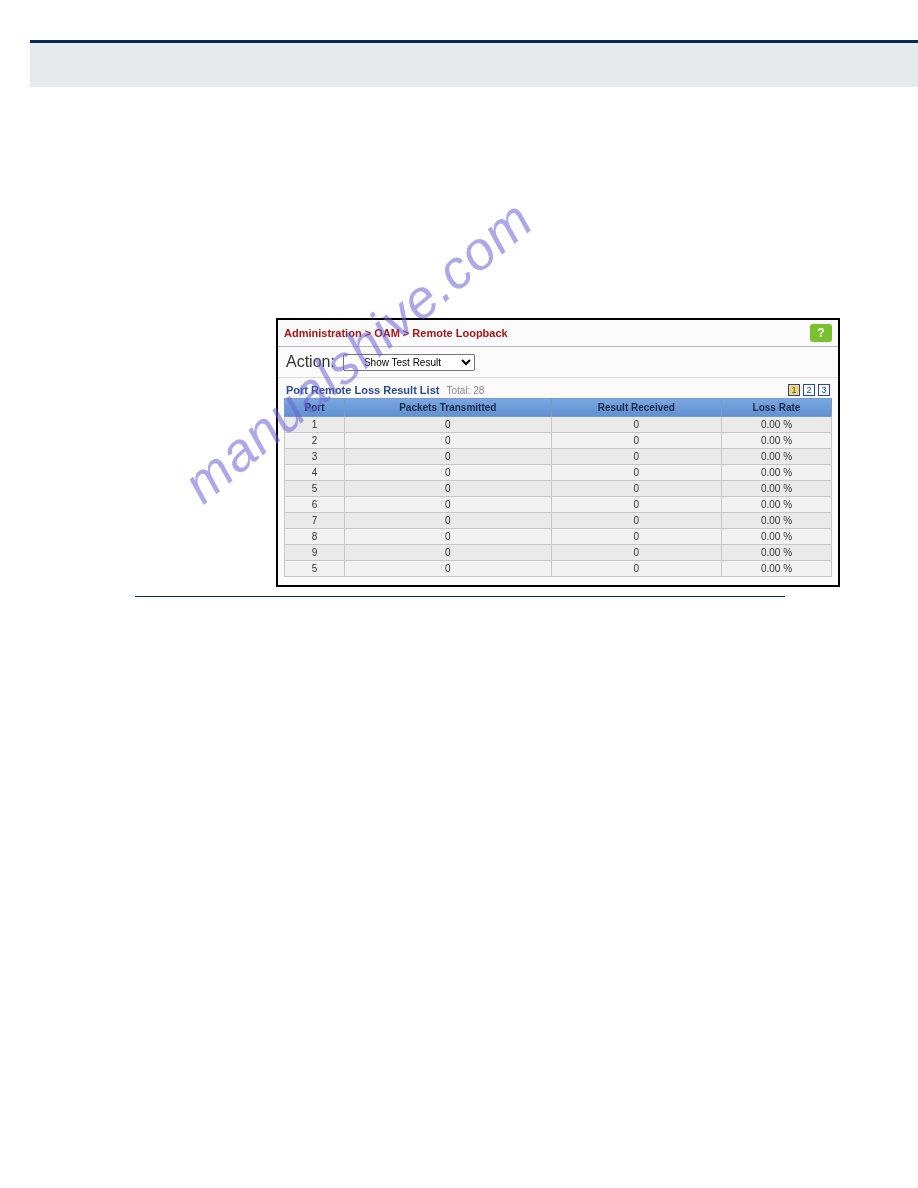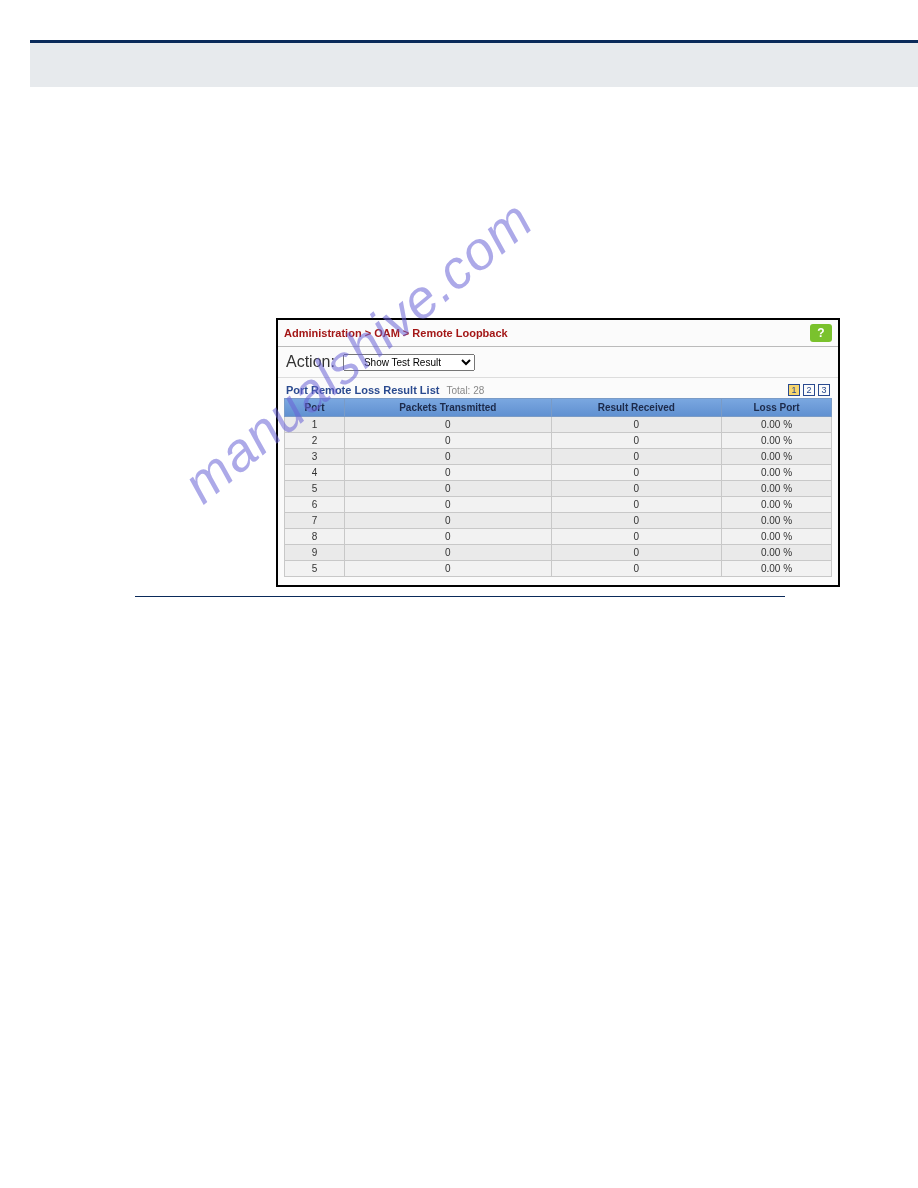--- a/index.html
+++ b/index.html
@@ -61,21 +61,21 @@
       <span>2</span>
       <span>3</span>
     </span>
   </div>
   <table>
     <thead>
       <tr>
         <th style="width:60px">Port</th>
         <th>Packets Transmitted</th>
         <th>Result Received</th>
-        <th style="width:110px">Loss Port</th>
+        <th style="width:110px">Loss Rate</th>
       </tr>
     </thead>
     <tbody>
       <tr>
           <td>1</td>
           <td>0</td>
           <td>0</td>
           <td>0.00 %</td>
         </tr>
       <tr>

